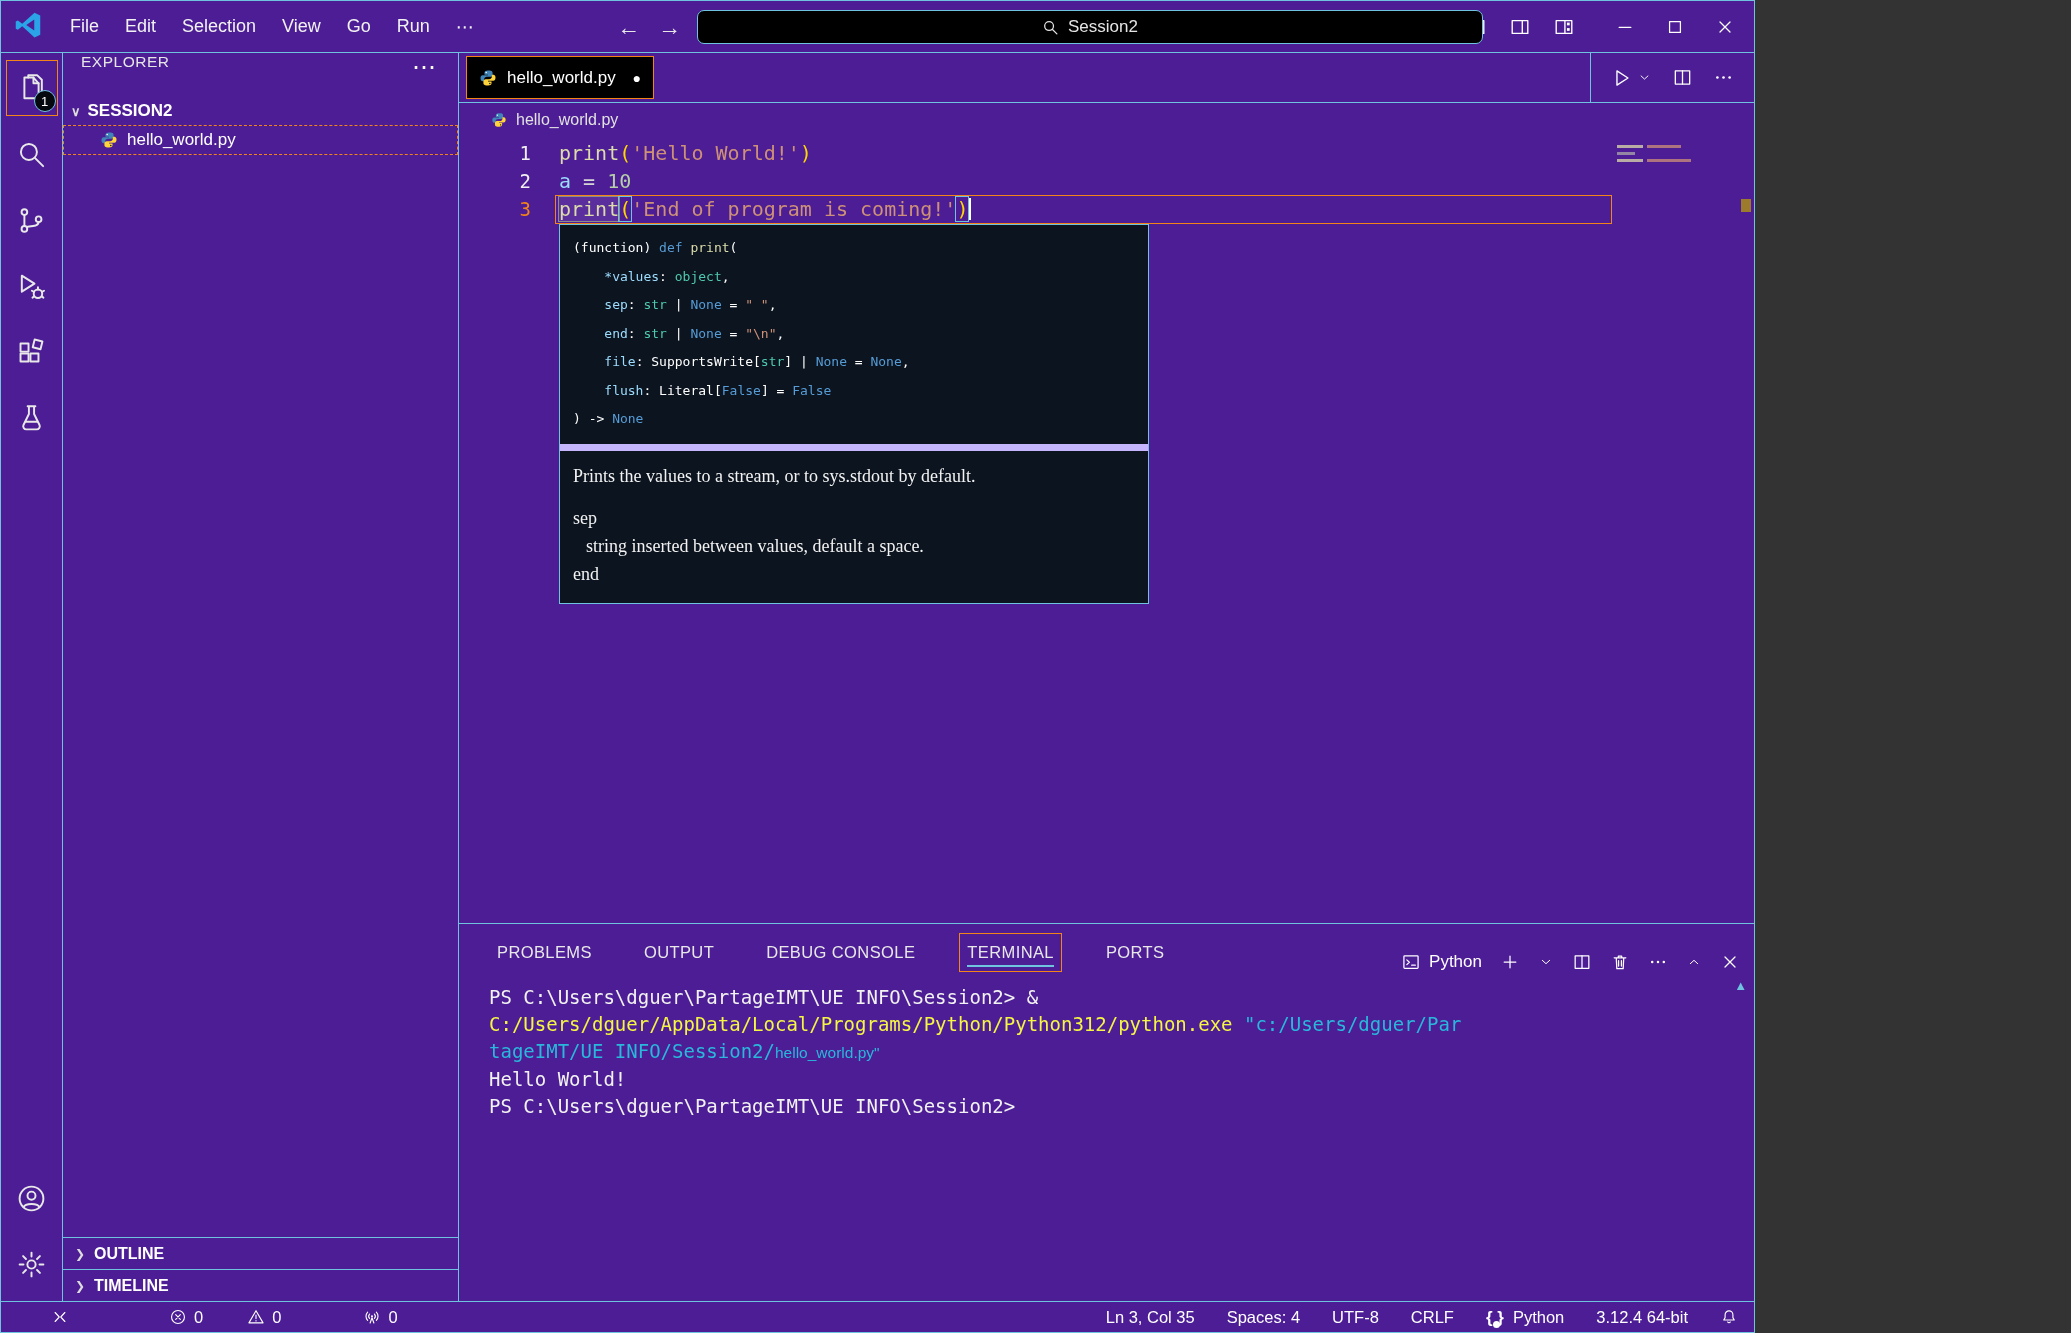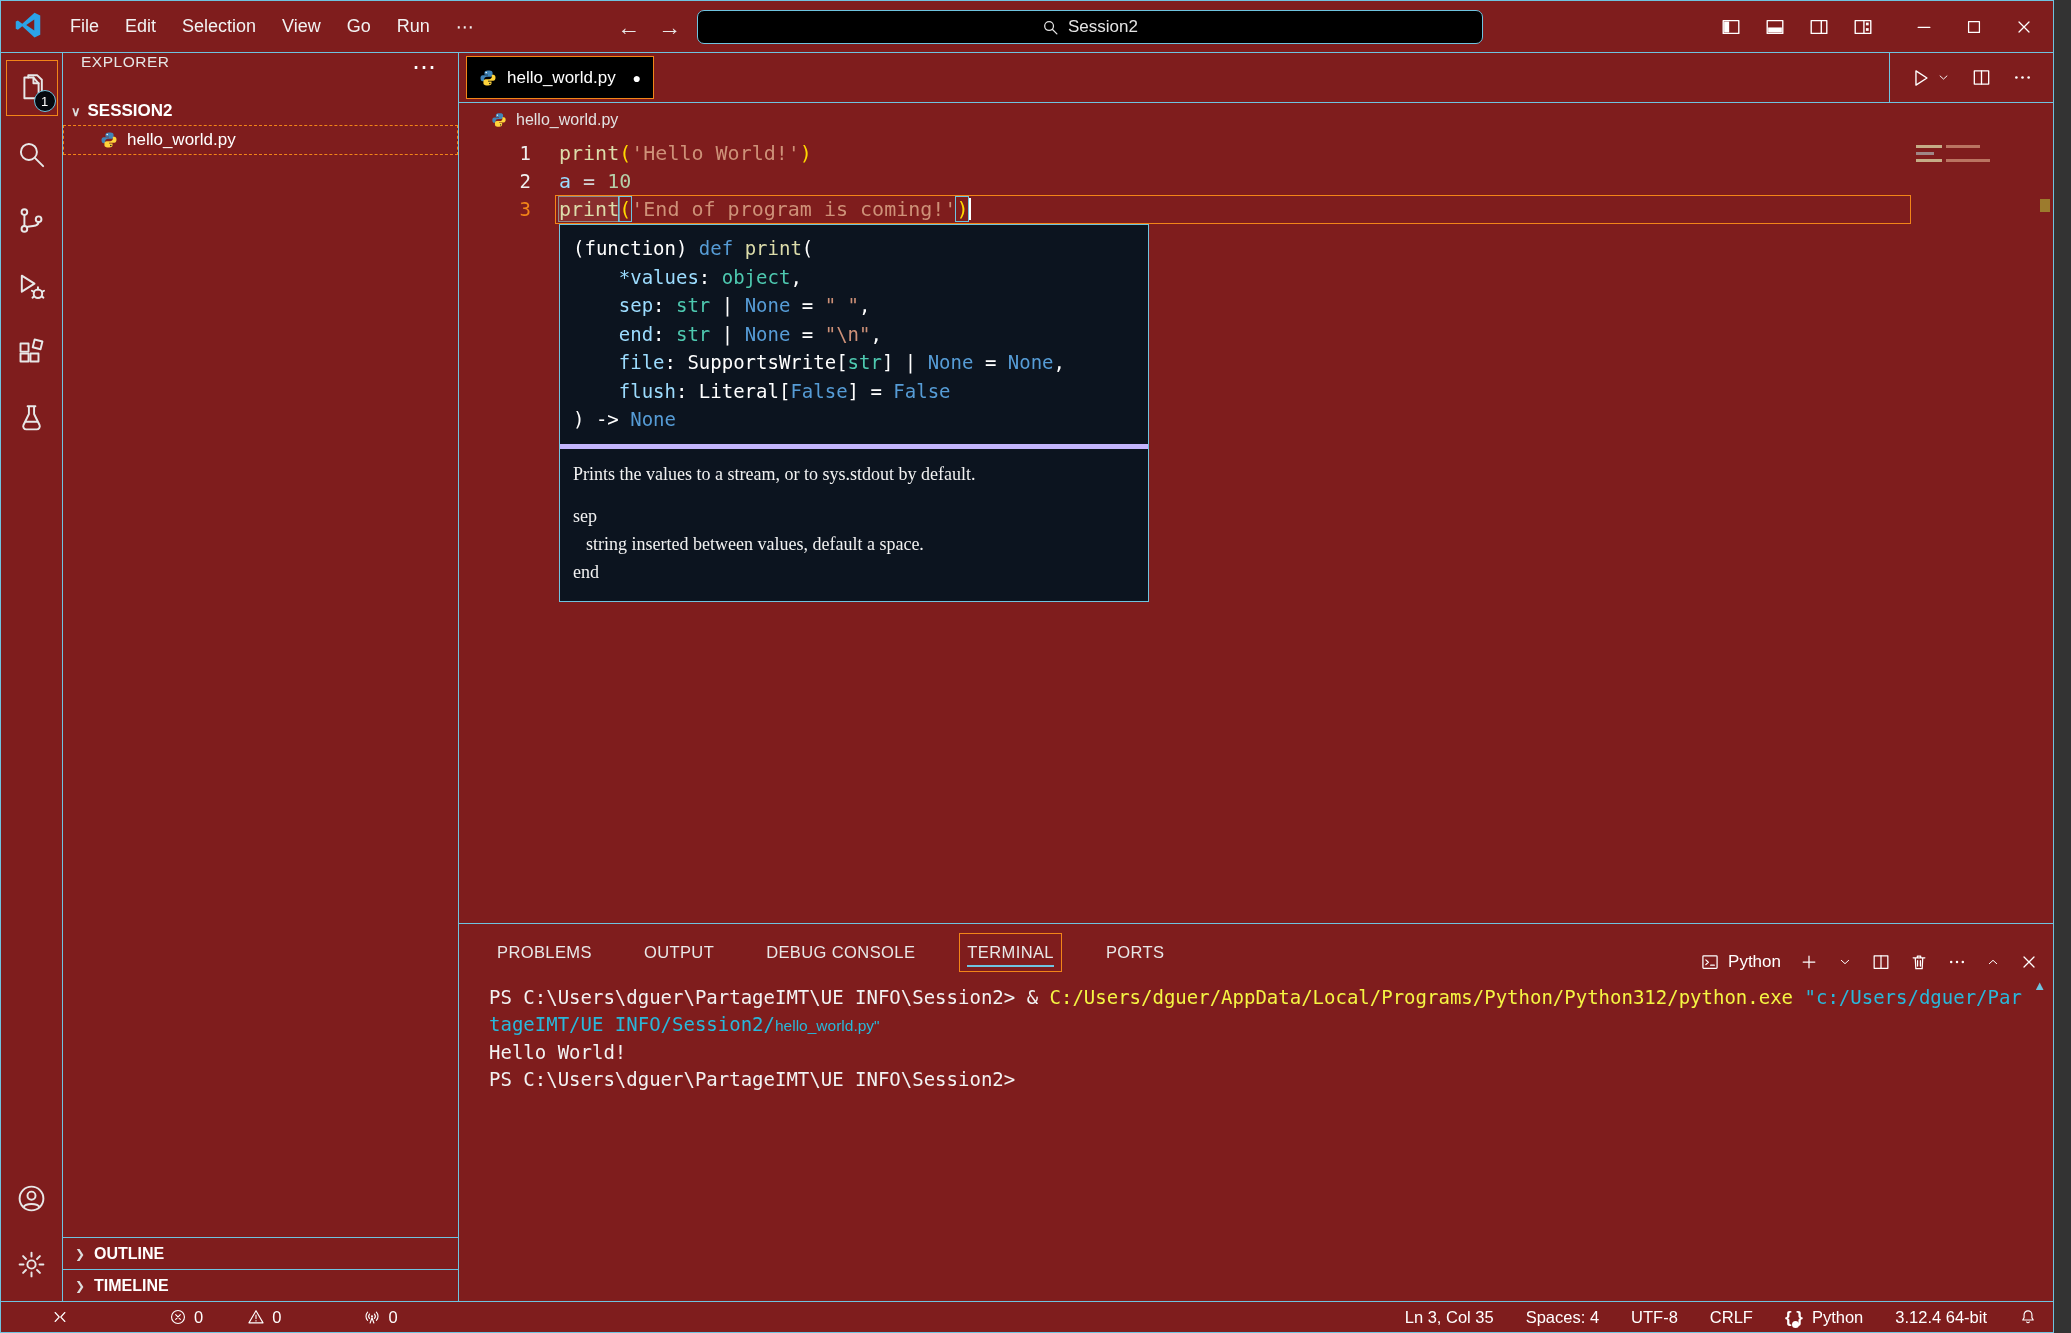--- a/index.html
+++ b/index.html
@@ -1,17 +1,17 @@
 <!DOCTYPE html>
 <html><head>
 <meta charset="utf-8">
 <style>
   *{box-sizing:border-box;margin:0;padding:0}
   html,body{background:#333}
-  #window{position:relative;width:2054px;height:1333px;background:#7f1d1d;color:#fff;
+  #window{position:relative;width:1755px;height:1333px;background:#4c1d95;color:#fff;
     font-family:"Liberation Sans",sans-serif;border:1px solid #6FC3DF;overflow:hidden}
   .ic{flex:none;display:block}
   .txticon{display:inline-block;line-height:1}
   
   #titlebar{height:52px;display:flex;align-items:center;border-bottom:1px solid #6FC3DF;position:relative}
   #tb-left{display:flex;align-items:center;padding-left:12px;gap:4px}
   #menubar{display:flex;margin-left:10px}
   .menu-item{padding:7px 13px;font-size:18px;color:#f2f2f2;cursor:default}
   #tb-center{position:absolute;left:614px;top:9px;display:flex;align-items:center;gap:14px}
   .nav-arrow{font-size:23px;color:#e8e8e8;padding:0 2px}
@@ -63,21 +63,21 @@
   .cursor{display:inline-block;width:2px;height:22px;background:#fff;vertical-align:-4px;margin-left:1px}
   #line-highlight{position:absolute;left:96px;right:142px;top:58px;height:29px;border:1px solid #F38518;z-index:0}
   #minimap{position:absolute;top:4px;right:17px;width:124px}
   .mm-line{height:3px;margin:4px 0 4px 4px;display:flex;gap:4px}
   .mm-seg{height:3px;background:#aaa;opacity:.75}
   .mm-seg.c1{background:#DCDCAA}.mm-seg.c2{background:#CE9178}
   #overview-ruler{position:absolute;top:0;right:0;width:17px;height:100%}
   .ov-mark{position:absolute;top:62px;right:3px;width:10px;height:13px;background:#9c7b2d}
   
   #hover{position:absolute;left:100px;top:87px;width:590px;background:#0C141F;border:1px solid #6FC3DF;z-index:6}
-  #hover-sig{padding:9px 13px 10px;border-bottom:5px solid #c4b5fd;font-size:19px;line-height:28.5px;white-space:pre}
+  #hover-sig{padding:9px 13px 10px;border-bottom:7px solid #c4b5fd;font-size:13px;line-height:28.5px;white-space:pre}
   #hover-docs{padding:11px 13px 15px;font-family:Liberation Serif, serif;font-size:18px;line-height:28px;color:#f2f2f2}
   .doc-line.gap{margin-bottom:14px}
   .doc-line.indent{padding-left:13px}
   
   #panel{height:378px;border-top:1px solid #6FC3DF;display:flex;flex-direction:column;position:relative}
   #panel-header{height:48px;display:flex;align-items:flex-end;padding:0 14px 0 30px}
   #panel-tabs{display:flex;gap:36px;align-items:center}
   .panel-tab{font-size:16.5px;letter-spacing:.4px;color:#e8e8e8;padding:10px 8px;position:relative}
   .panel-tab.active{border:1px solid #F38518;padding:9px 7px}
   .panel-tab.active .ul{position:absolute;left:7px;right:7px;bottom:4px;height:2px;background:#6FC3DF}

